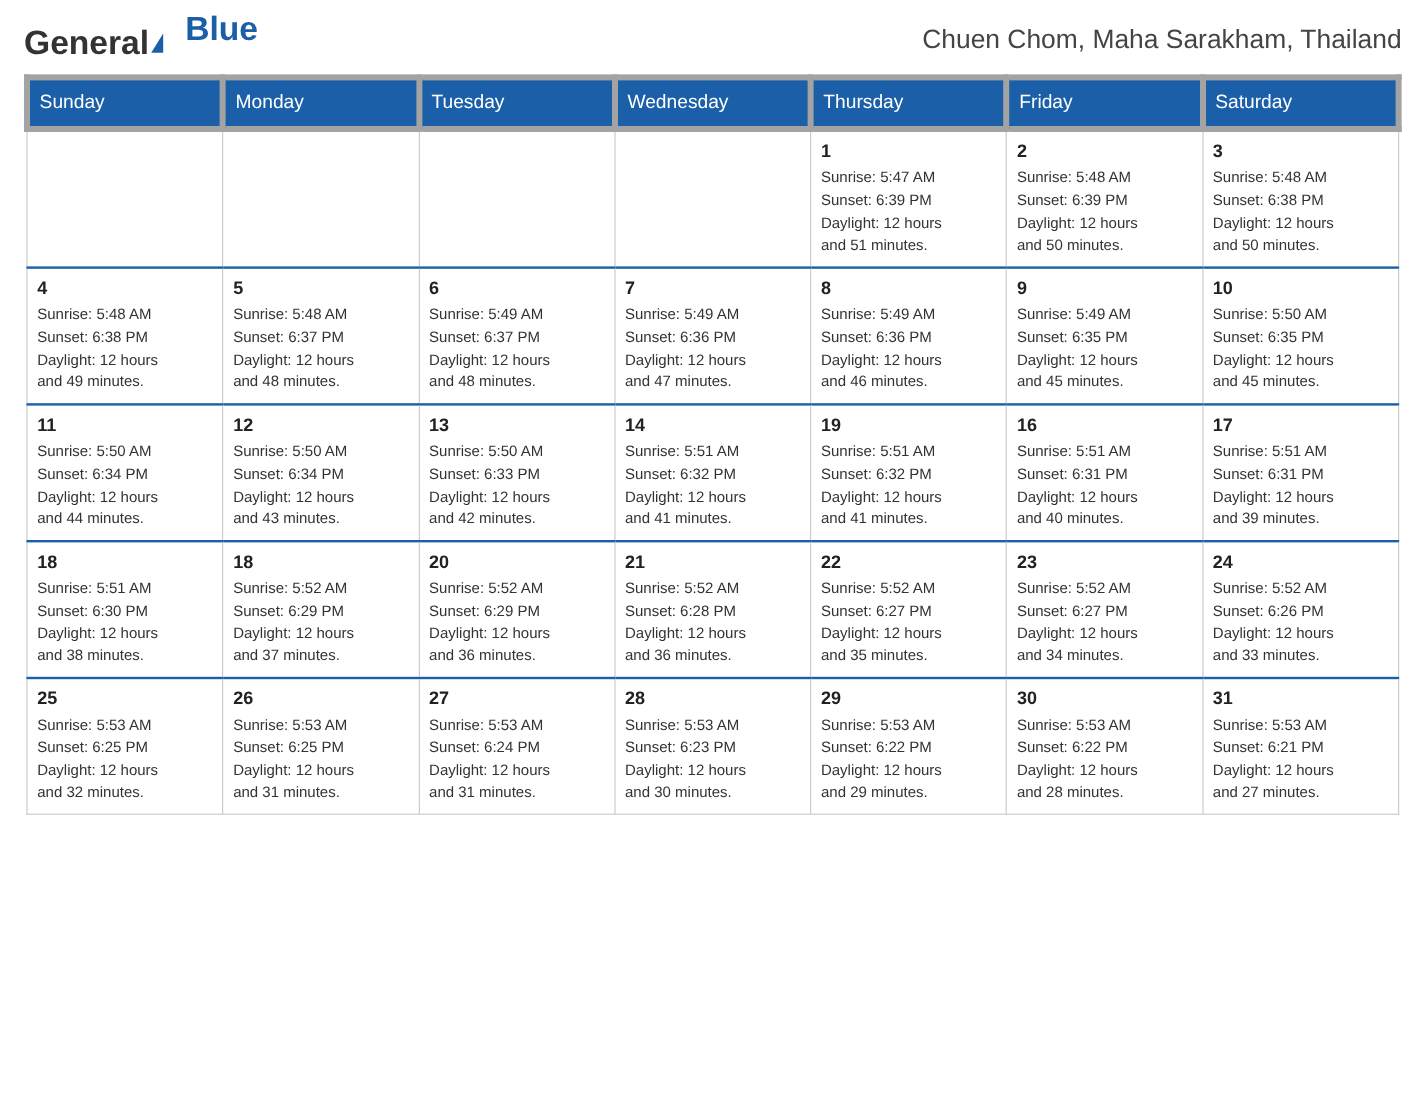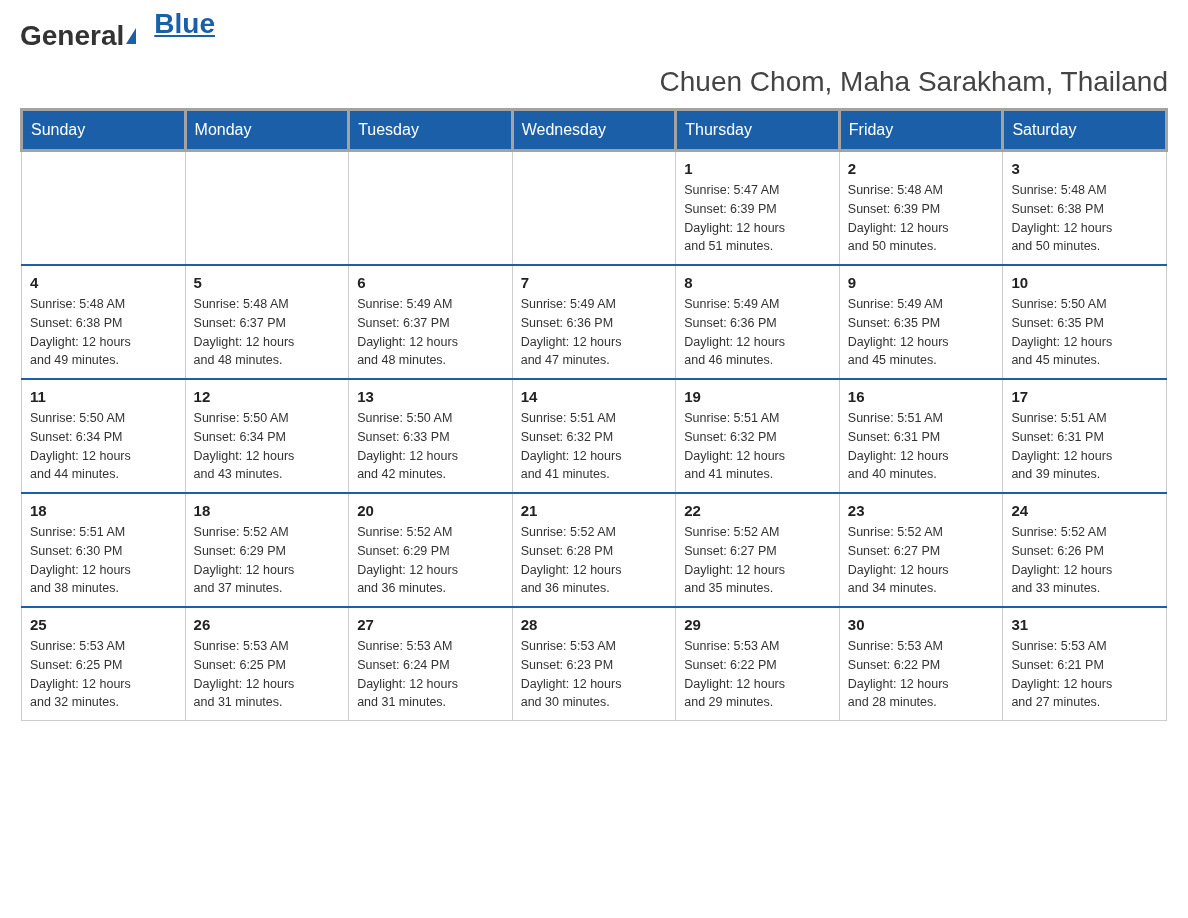--- a/index.html
+++ b/index.html
@@ -44,37 +44,36 @@
     }
     .title-section {
       text-align: right;
     }
     .month-title {
       font-size: 52px;
       font-weight: normal;
       color: #222;
     }
     .location-title {
-      font-size: 28px;
+      font-size: 22px;
       color: #444;
-      margin-top: 46px;
     }
     .calendar {
       width: 100%;
       border-collapse: collapse;
       margin-top: 5px;
     }
     .calendar th {
       background-color: #1a5fa8;
       color: #fff;
       padding: 10px 8px;
       text-align: left;
       font-size: 16px;
       font-weight: normal;
-      border: 3px solid #a3a3a3;
+      border: 5px solid #a3a3a3;
     }
     .calendar td {
       vertical-align: top;
       padding: 8px;
       border: 1px solid #ccc;
       width: 14.28%;
       min-height: 100px;
       font-size: 13px;
       color: #333;
     }
@@ -100,21 +99,21 @@
 </head>
 <body>
 
 <div class="header">
   <div class="logo">
     <div style="display:flex; align-items:center;">
       <span class="logo-text-general">General</span>
       <span class="logo-triangle"></span>
     </div>
     <div style="display:flex; align-items:center; margin-top:-4px; padding-left:18px;">
-      <span class="logo-text-blue" style="padding-left:0;text-decoration:underline;">Blue</span>
+      <span class="logo-text-blue" style="padding-left:0;">Blue</span>
     </div>
   </div>
   <div class="title-section">
     <div class="location-title">Chuen Chom, Maha Sarakham, Thailand</div>
   </div>
 </div>
 
 <table class="calendar">
   <thead>
     <tr>

